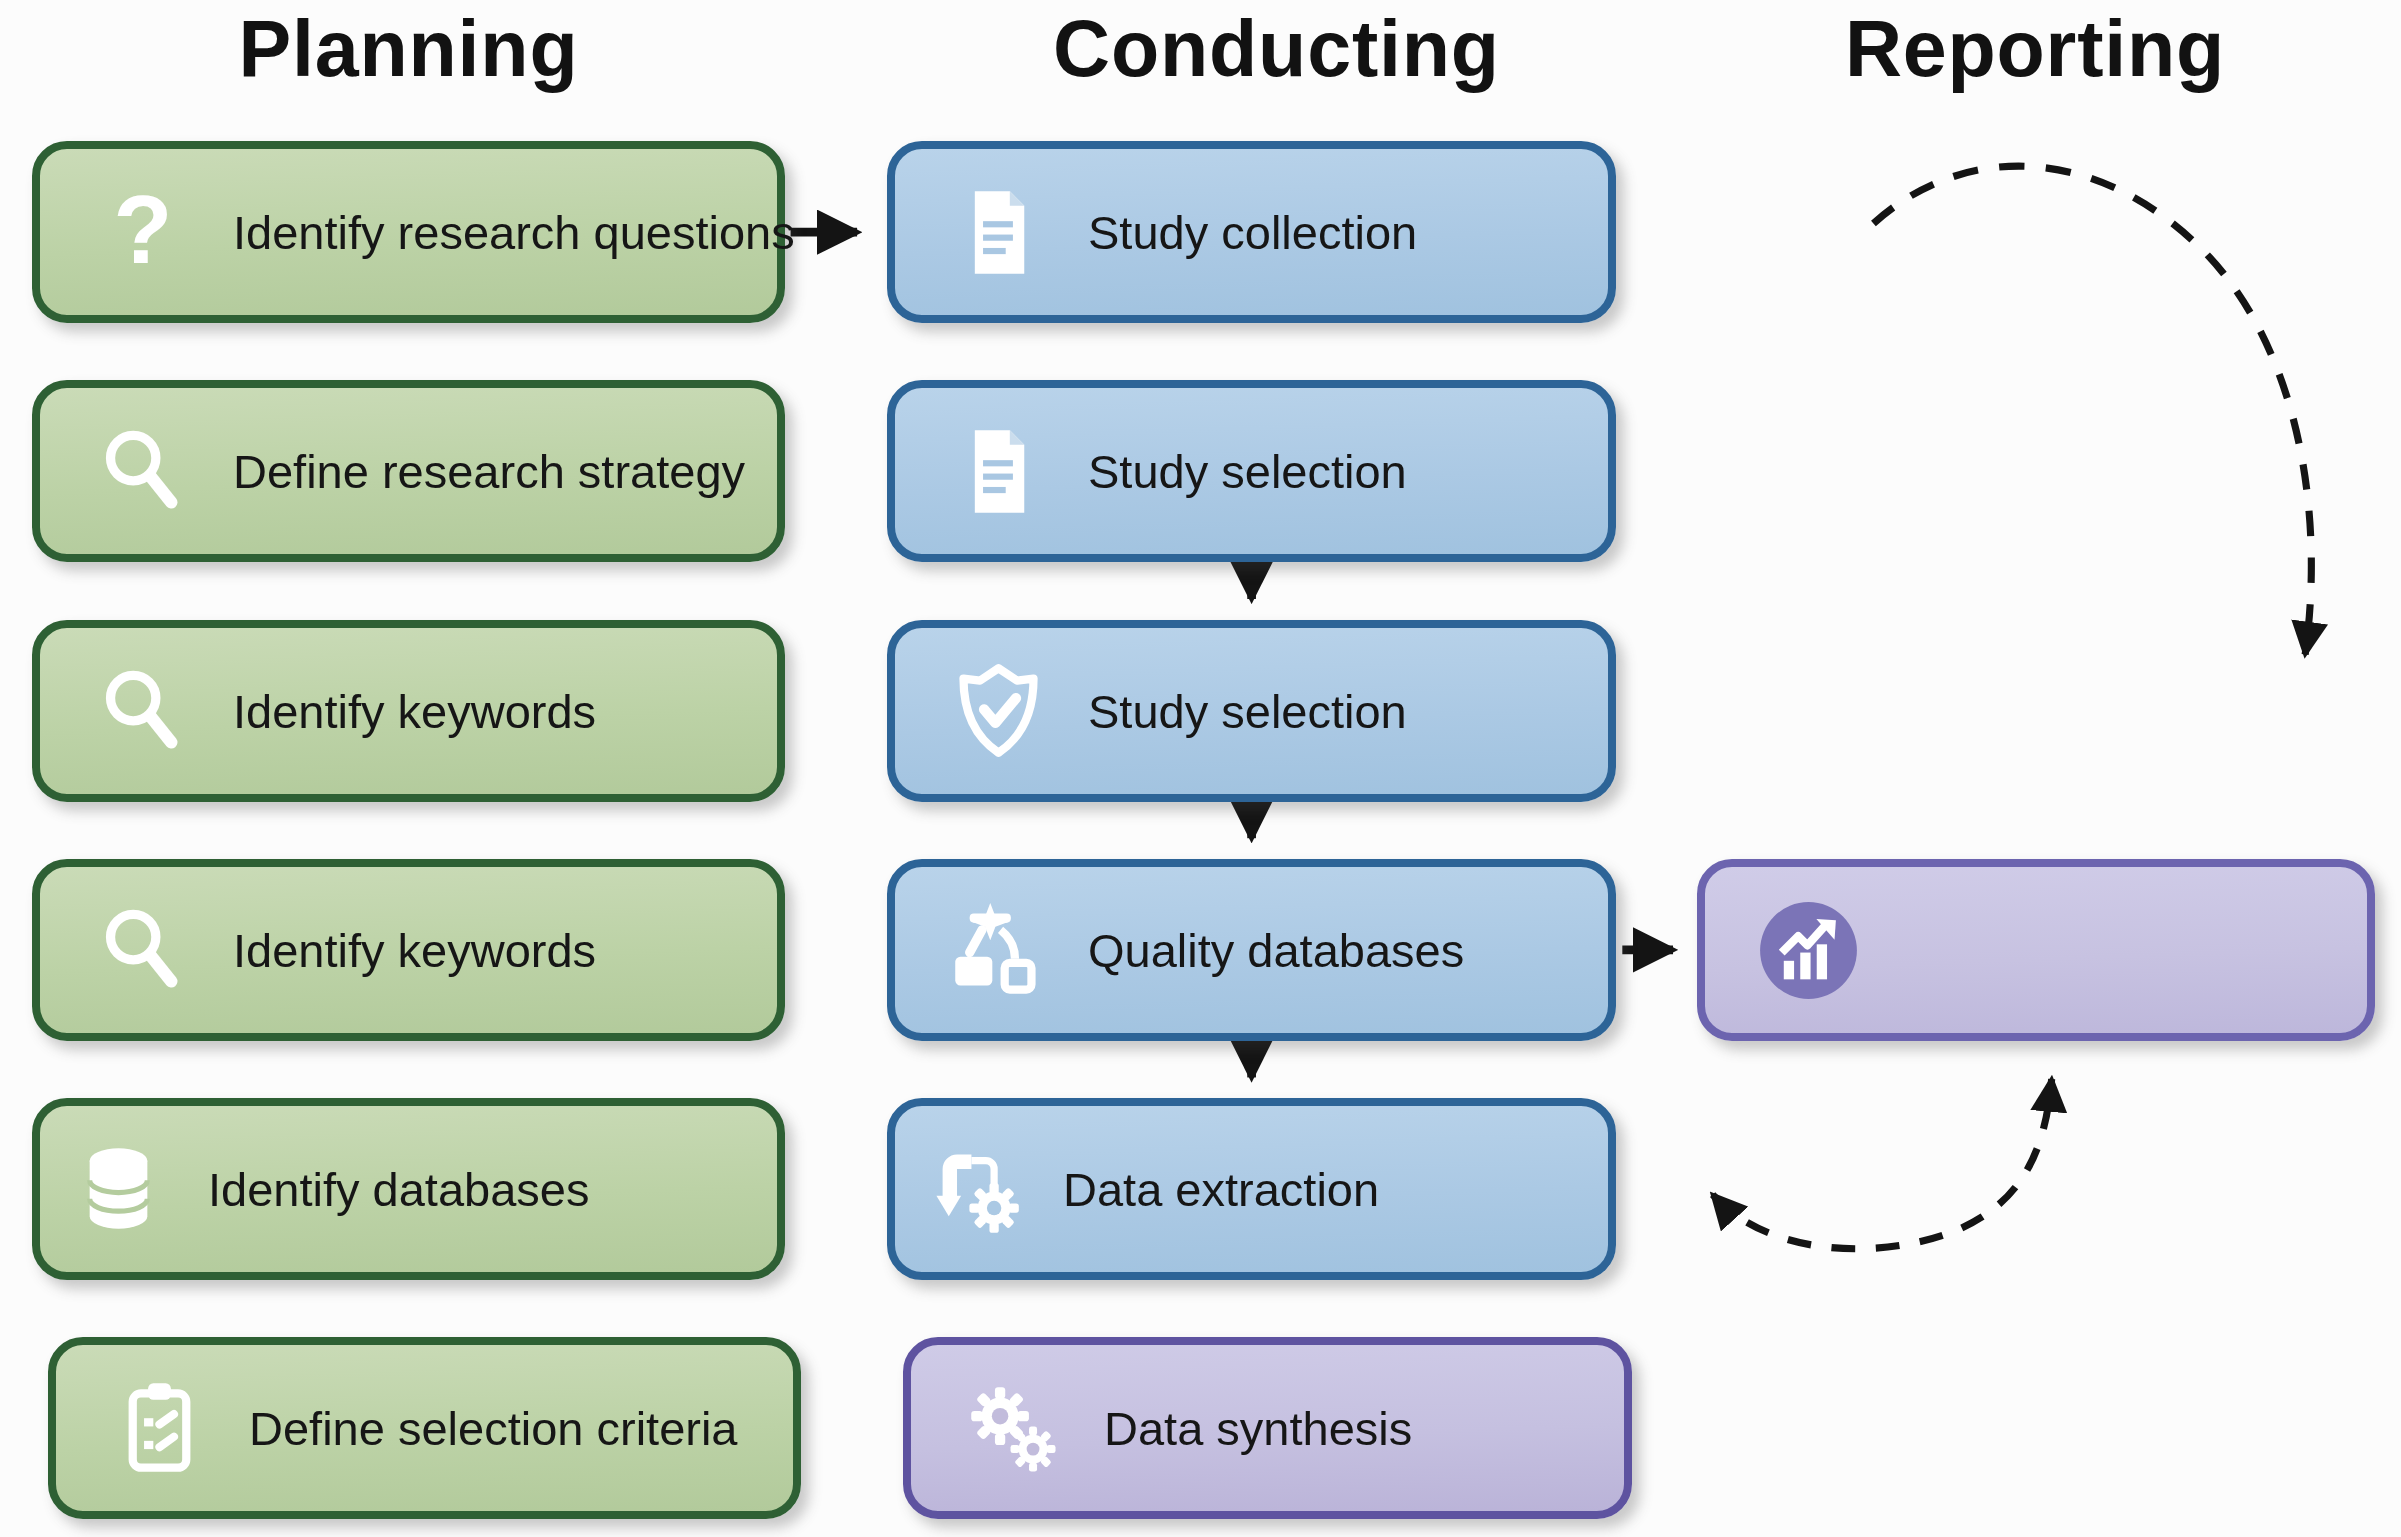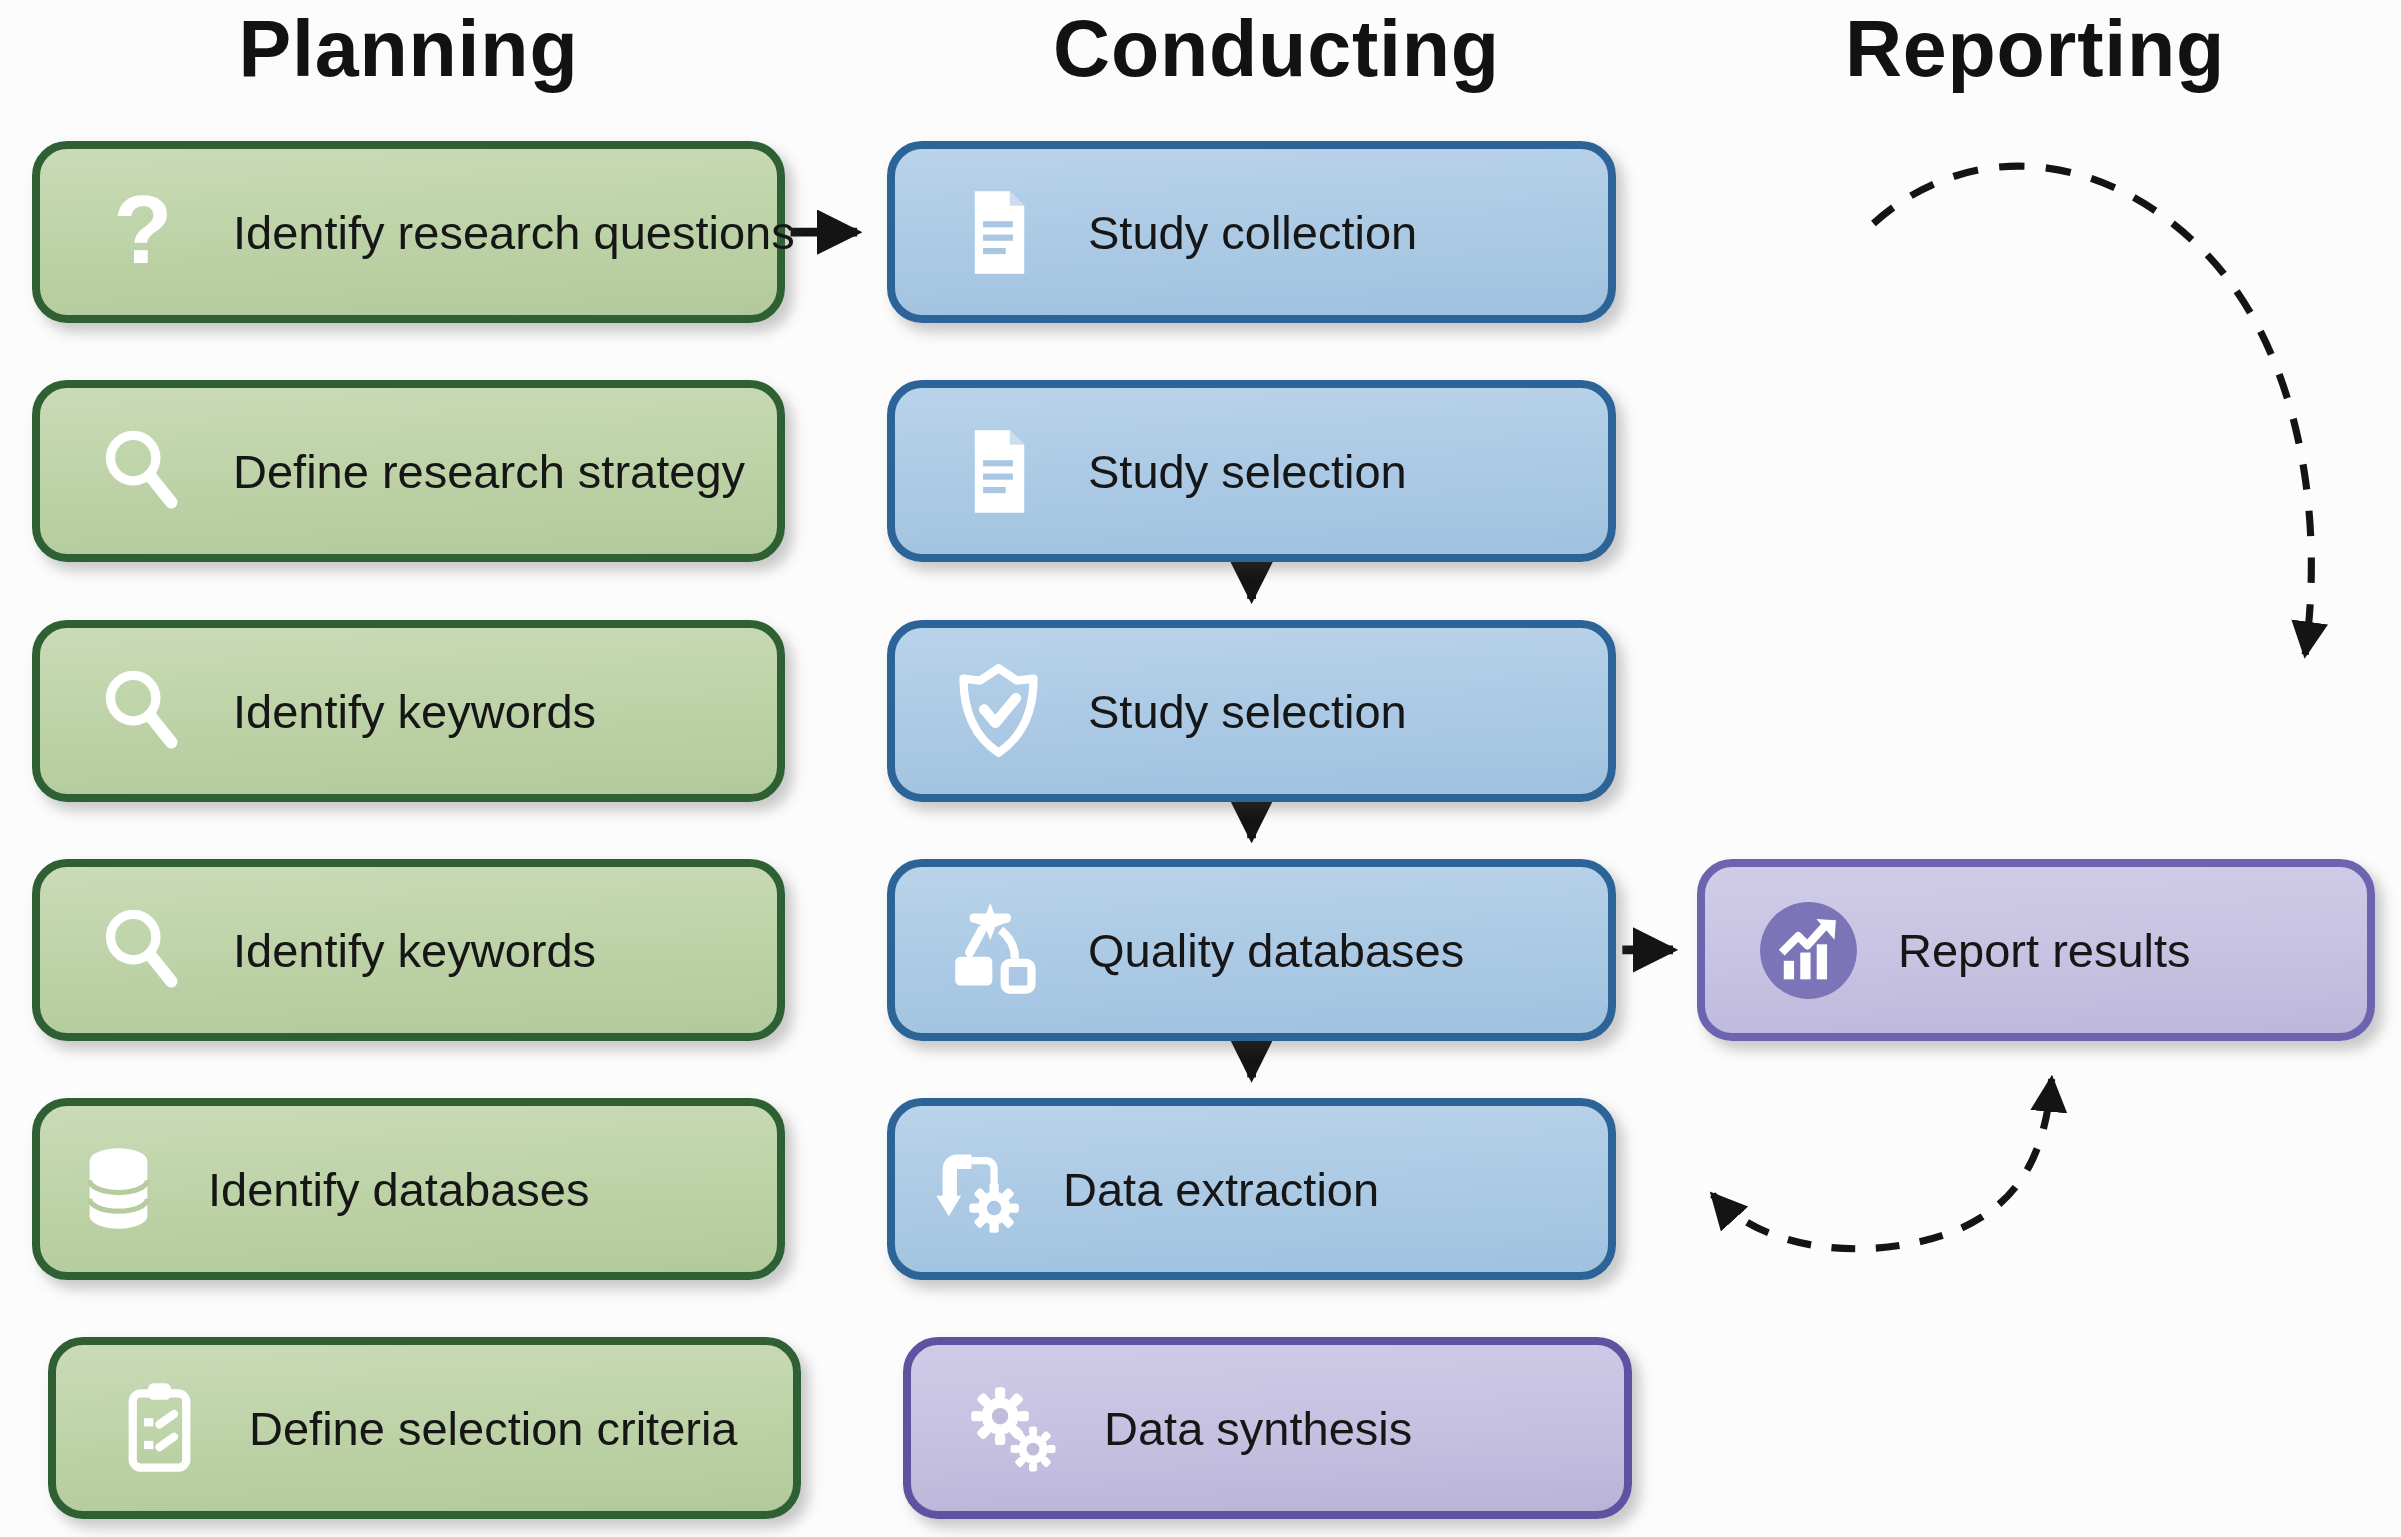--- a/index.html
+++ b/index.html
@@ -271,17 +271,16 @@
     <span class="icon">
       <svg viewBox="0 0 100 100">
         <circle cx="50" cy="50" r="47" fill="#7b74b7"></circle>
         <rect x="26" y="60" width="10" height="18" fill="#fff"></rect>
         <rect x="42" y="52" width="10" height="26" fill="#fff"></rect>
         <rect x="58" y="44" width="10" height="34" fill="#fff"></rect>
         <path d="M24 52 L40 36 L49 45 L66 26" fill="none" stroke="#fff" stroke-width="8" stroke-linejoin="round"></path>
         <path d="M57 20 L76 20 L76 39 Z" fill="#fff" transform="rotate(4 67 29)"></path>
       </svg>
     </span>
-    <span class="label">Report results</span>
   </div>
 
 </div>
 
 
 </body></html>

